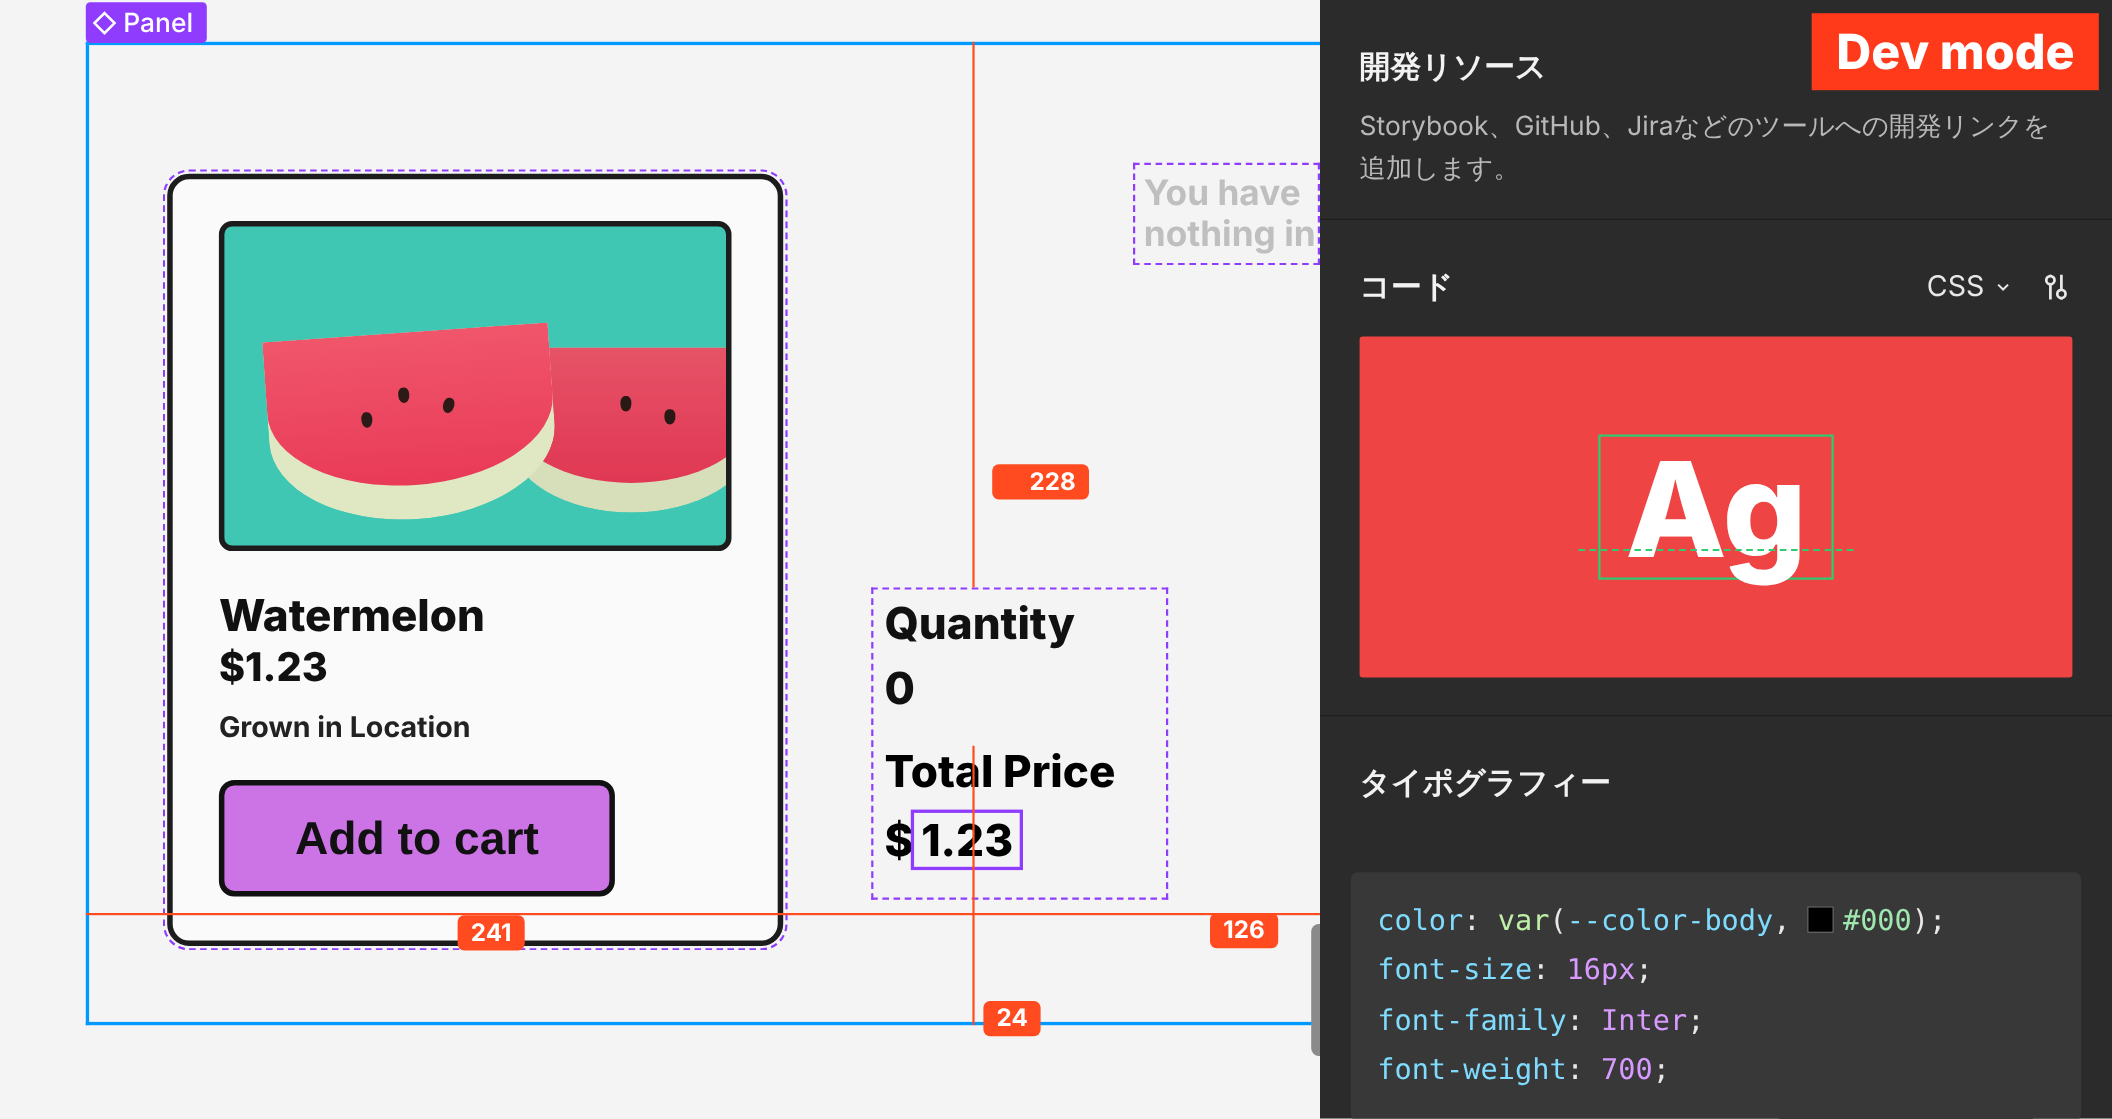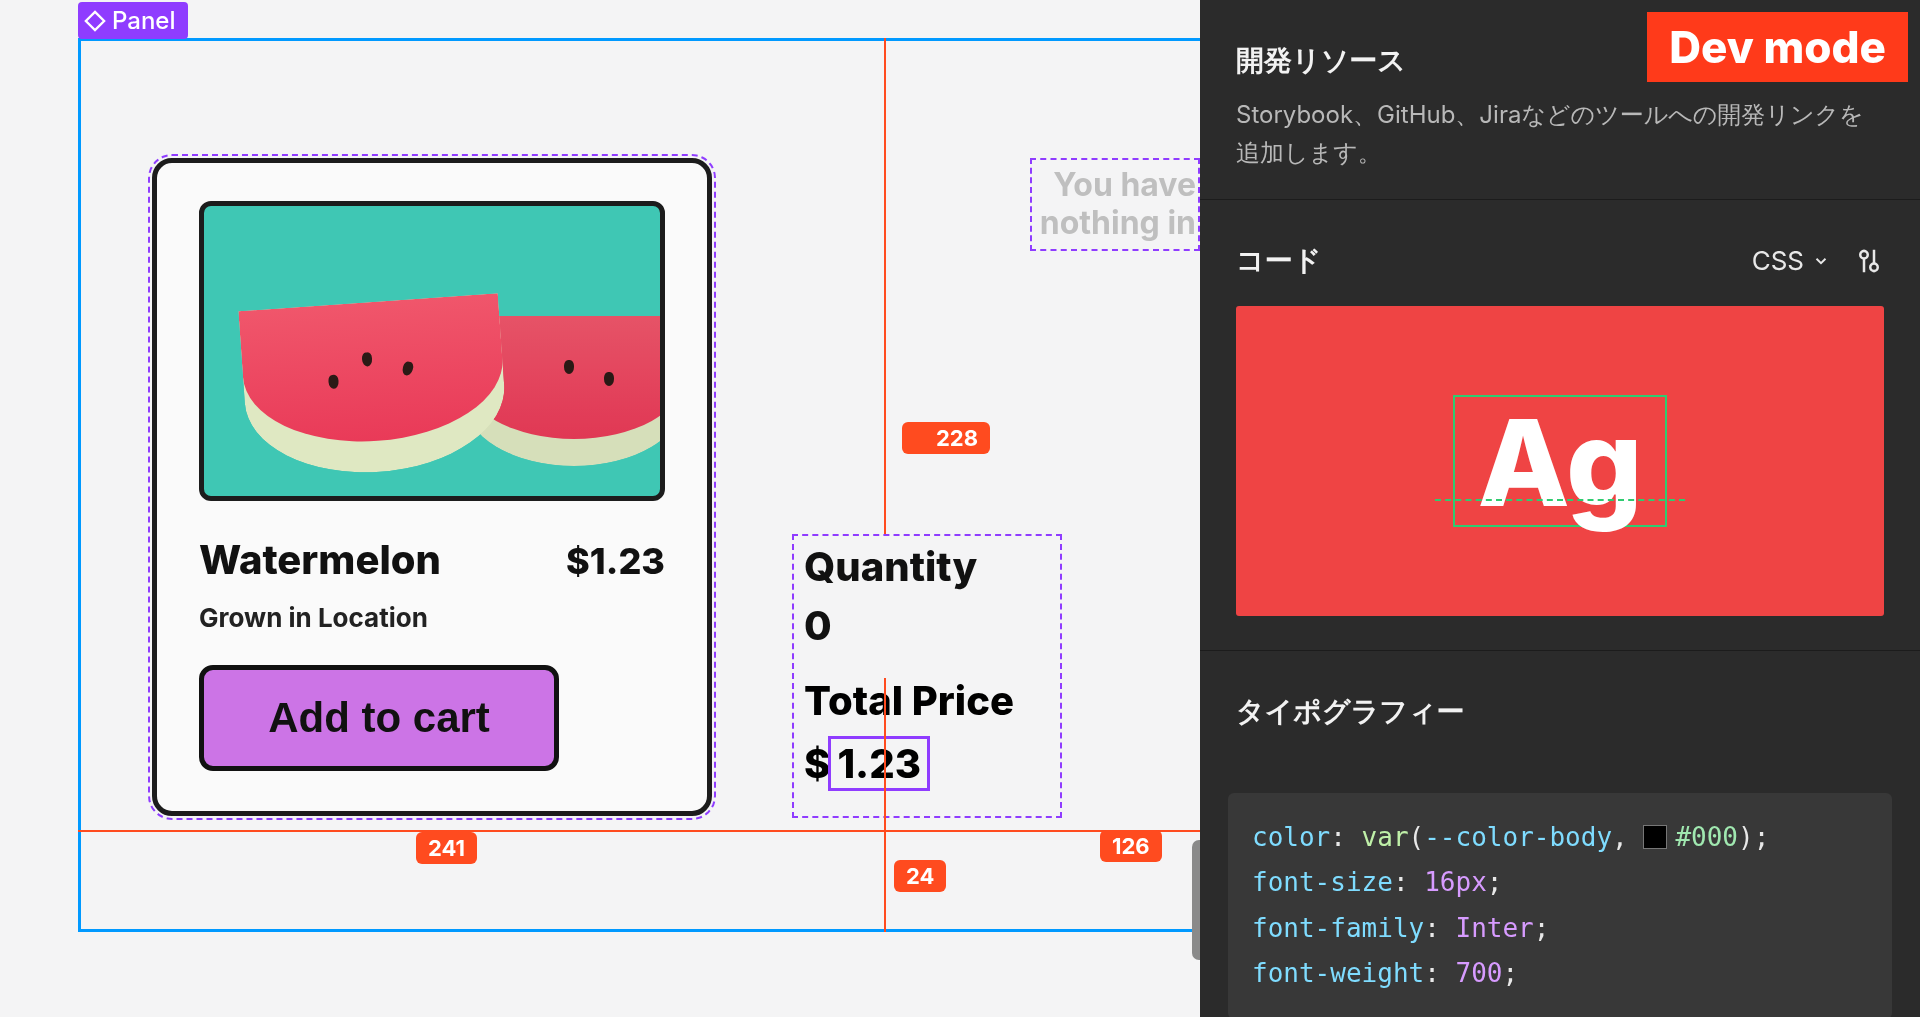--- a/index.html
+++ b/index.html
@@ -90,20 +90,21 @@
   .melon.front .seed:nth-child(4){left:160px;top:62px;transform:rotate(20deg);}
   .melon.front .seed:nth-child(5){left:85px;top:70px;}
   .melon.back .seed:nth-child(3){left:100px;top:44px;}
   .melon.back .seed:nth-child(4){left:140px;top:56px;}
 
   .title-row {
     display: flex;
     justify-content: space-between;
     align-items: baseline;
     margin-top: 34px;
+    flex-direction: column;
   }
   .prod-name { font-size: 40px; font-weight: 800; color:#111;}
   .prod-price { font-size: 36px; font-weight: 800; color:#111;}
   .prod-sub { margin-top: 18px; font-size: 26px; font-weight: 700; color:#222;}
   .add-btn {
     margin-top: 32px;
     width: 100%;
     max-width: 360px;
     padding: 24px 0;
     font-size: 42px;
@@ -144,47 +145,46 @@
   .val2-sel {
     border: 3px solid #8f3cff;
     padding: 0 6px;
     margin-left:-2px;
   }
 
   
   .ghost {
     position:absolute;
     right:0;
-    top:158px;
+    top:148px;
     border:2px dashed #8f3cff;
     padding:6px 2px 6px 8px;
     font-size:32px;
     font-weight:700;
     color:#bfbfbf;
     line-height:1.2;
-    text-align:right;
   }
   .ghost-line2 { white-space: nowrap; }
 
   
   .m-line-v1 { position:absolute; left:884px; top:38px; width:2px; height:496px; background:#ff4b1f;}
   .m-line-v2 { position:absolute; left:884px; top:678px; width:2px; height:254px; background:#ff4b1f;}
   .m-line-h  { position:absolute; left:78px; top:830px; right:0; height:2px; background:#ff4b1f;}
   .pill {
     position:absolute;
     background:#ff4b1f;
     color:#fff;
     font-size:22px;
     font-weight:700;
     padding:3px 12px;
     border-radius:6px;
   }
   .pill-228 { left:902px; top:422px;padding-left:34px;}
   .pill-241 { left:416px; top:832px;}
-  .pill-24  { left:894px; top:860px;}
+  .pill-24  { left:894px; top:910px;}
   .pill-126 { left:1100px; top:830px;}
 
   
   .v-scroll {
     position:absolute;
     right: -6px;
     top: 840px;
     width: 14px;
     height: 120px;
     background:#8a8a8a;

